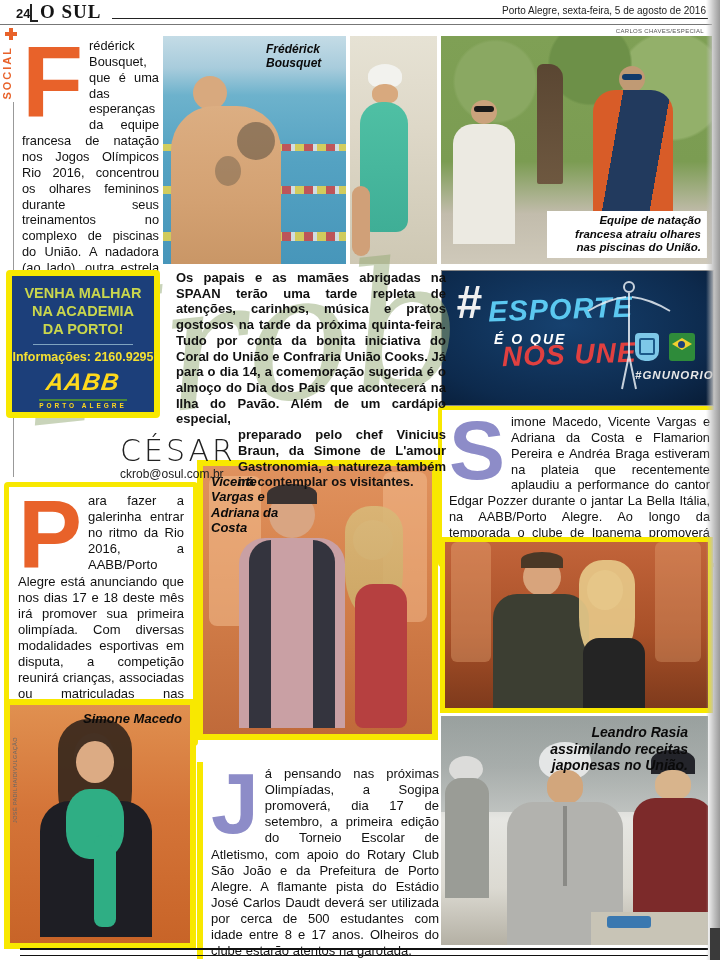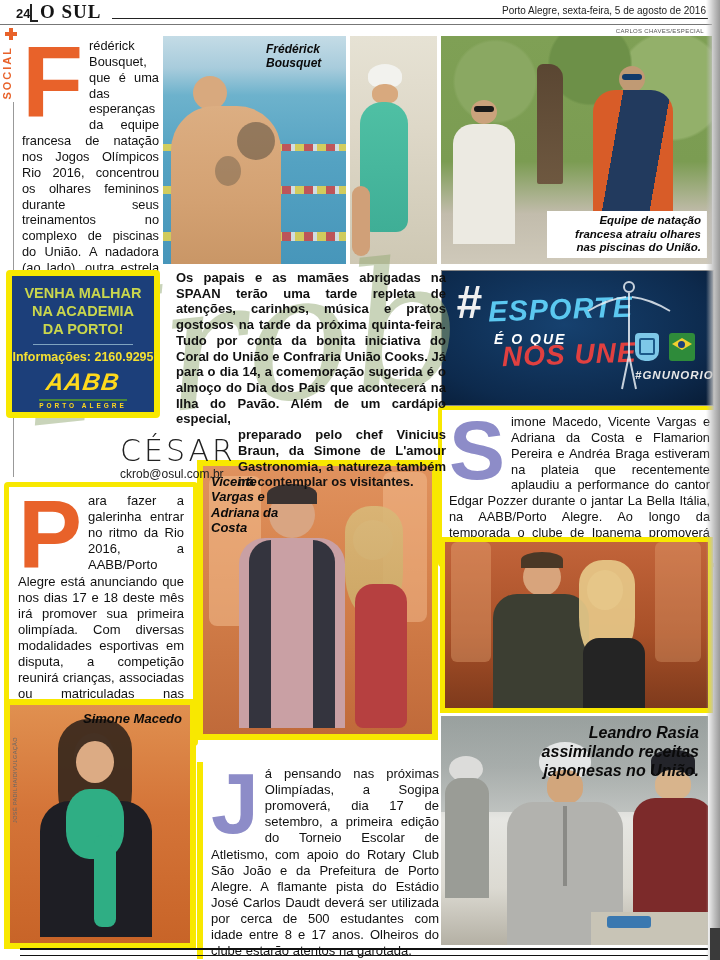--- a/index.html
+++ b/index.html
@@ -252,20 +252,20 @@
     <div class="shape" style="left:106px;top:54px;width:36px;height:34px;border-radius:45%;background:#d2a67c;"></div>
     <div class="shape" style="left:66px;top:86px;width:116px;height:144px;border-radius:26px 26px 0 0;background:#b2b2ae;"></div>
     <div class="shape" style="left:122px;top:90px;width:4px;height:80px;background:#8a8a86;"></div>
     <div class="shape" style="left:210px;top:34px;width:44px;height:24px;border-radius:45% 45% 0 0;background:#23242a;"></div>
     <div class="shape" style="left:214px;top:54px;width:36px;height:30px;border-radius:45%;background:#d8b48c;"></div>
     <div class="shape" style="left:192px;top:82px;width:80px;height:120px;border-radius:22px 22px 0 0;background:#7c2a2a;"></div>
     <div class="shape" style="left:8px;top:40px;width:34px;height:26px;border-radius:50%;background:#dcdcda;"></div>
     <div class="shape" style="left:4px;top:62px;width:44px;height:120px;border-radius:16px 16px 0 0;background:#9a9c96;"></div>
     <div class="shape" style="left:150px;top:196px;width:120px;height:34px;background:#c8c4b6;"></div>
     <div class="shape" style="left:166px;top:200px;width:44px;height:12px;border-radius:3px;background:#3a78b0;"></div>
-    <div class="cap cap-dark" style="right:9px;top:8px;width:160px;font-size:16px;text-align:right;">Leandro Rasia assimilando receitas japonesas no União.</div>
+    <div class="cap cap-dark" style="right:20px;top:8px;width:160px;font-size:14px;text-align:right;">Leandro Rasia assimilando receitas japonesas no União.</div>
   </div>
 
   <div class="abs bottom-rule"></div>
   <div class="abs edge-strip"></div>
   <div class="abs edge-dark"></div>
 
 </div>
 
 </body></html>

